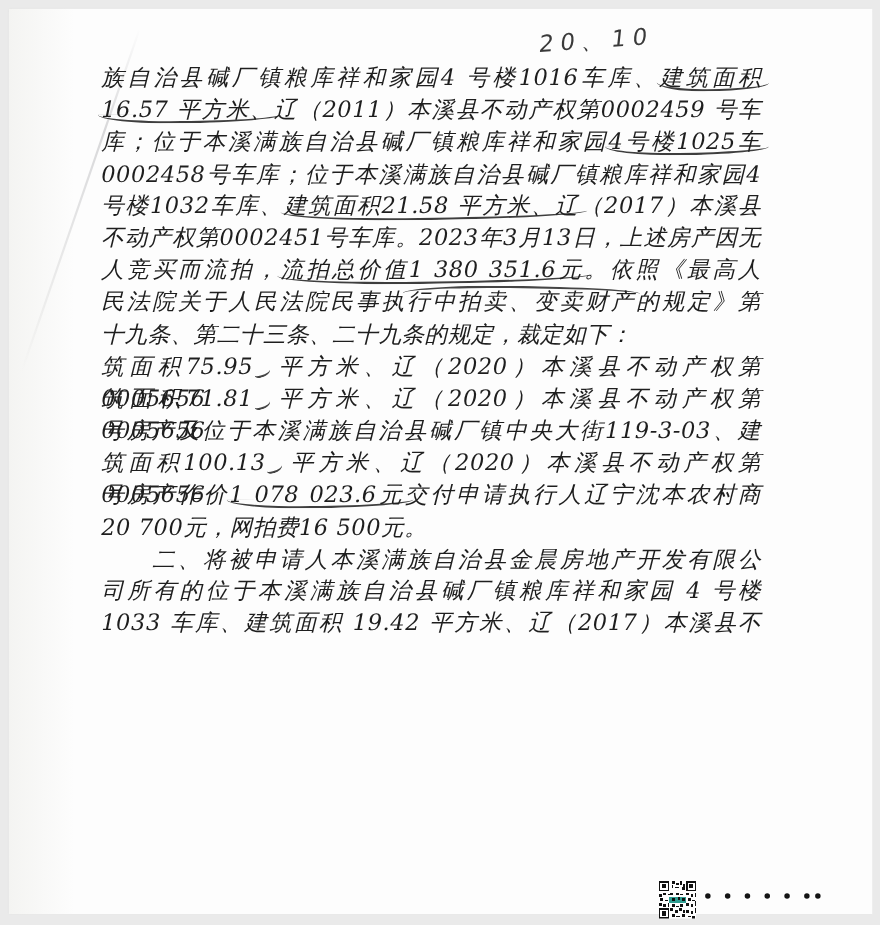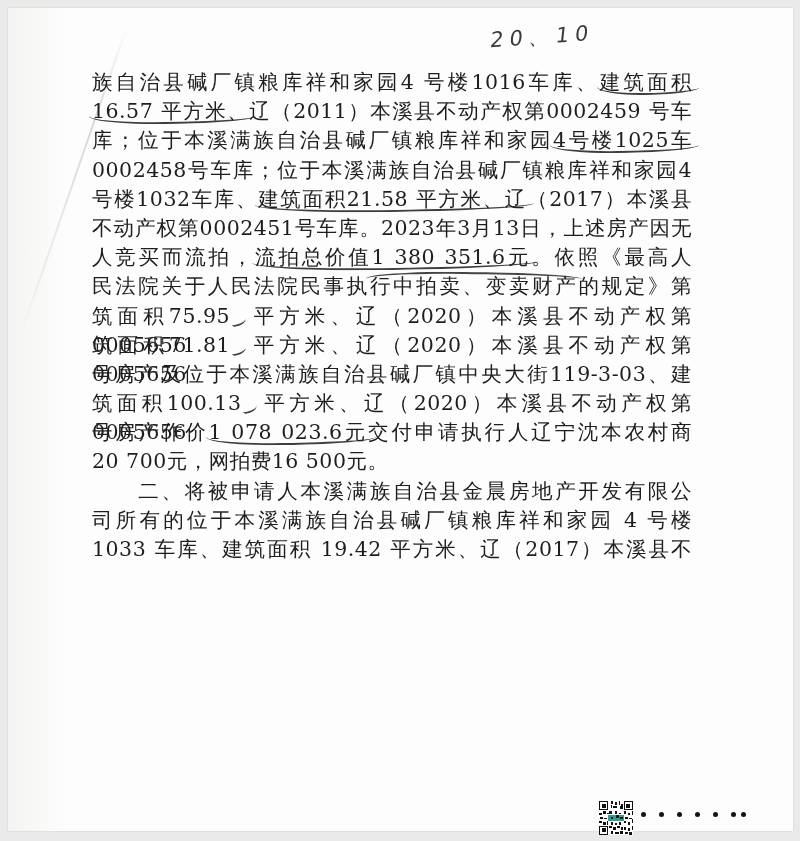--- a/index.html
+++ b/index.html
@@ -20,22 +20,23 @@
     background:linear-gradient(to bottom, rgba(190,190,190,.0), rgba(185,185,188,.55) 30%, rgba(200,200,200,.25) 80%, rgba(200,200,200,0));
     transform:rotate(19deg); transform-origin:top center;
   }
   .handwrite {
     position:absolute; left:482px; top:14px; width:120px;
     font-family:"DejaVu Sans","Liberation Sans",sans-serif;
     font-size:21px; color:#3a3a3a; letter-spacing:6px;
     transform:rotate(-4deg) skewX(-10deg);
   }
   .doc-body {
-    position:absolute; left:84px; top:60px; width:600px;
+    position:absolute; left:84px; top:48px; width:600px;
     color:#1e1e1e;
+    font-style:italic;
   }
   .line {
     font-size:20.5px; height:29.2px; line-height:29.2px;
     text-align:justify; text-align-last:justify;
     letter-spacing:.5px; white-space:normal;
   }
   .line.nojust { text-align:left; text-align-last:left; }
   .u { position:relative; }
   .u::after {
     content:""; position:absolute; left:-3px; right:-7px; bottom:-1px; height:7px;
@@ -73,20 +74,21 @@
 
   <div class="doc-body">
       <div class="line"><span>族自治县碱厂镇粮库祥和家园4 号楼1016车库、</span><span class="u">建筑面积</span></div>
       <div class="line"><span class="u">16.57 平方米、</span><span>辽（2011）本溪县不动产权第0002459 号车</span></div>
       <div class="line"><span>库；位于本溪满族自治县碱厂镇粮库祥和家园</span><span class="u">4号楼1025车</span></div>
       <div class="line"><span>0002458号车库；位于本溪满族自治县碱厂镇粮库祥和家园4</span></div>
       <div class="line"><span>号楼1032车库、</span><span class="u">建筑面积21.58 平方米、辽</span><span>（2017）本溪县</span></div>
       <div class="line"><span>不动产权第0002451号车库。2023年3月13日，上述房产因无</span></div>
       <div class="line"><span>人竞买而流拍，</span><span class="u">流拍总价值1 380 351.6元</span><span>。依照《最高人</span></div>
       <div class="line"><span>民法院关于人民法院民事执</span><span class="o">行中拍卖、变卖财产</span><span>的规定》第</span></div>
+      <div class="line nojust"><span>十九条、第二十三条、二十九条的规定，裁定如下：</span></div>
       <div class="line"><span>筑面积75.95</span><span class="mark"></span><span>平方米、辽（2020）本溪县不动产权第0005656</span></div>
       <div class="line"><span>筑面积71.81</span><span class="mark"></span><span>平方米、辽（2020）本溪县不动产权第0005656</span></div>
       <div class="line"><span>号房产及位于本溪满族自治县碱厂镇中央大街119-3-03、建</span></div>
       <div class="line"><span>筑面积100.13</span><span class="mark"></span><span>平方米、辽（2020）本溪县不动产权第0005656</span></div>
       <div class="line"><span>号房产作价</span><span class="u">1 078 023.6元</span><span>交付申请执行人辽宁沈本农村商</span></div>
       <div class="line nojust"><span>20 700元，网拍费16 500元。</span></div>
       <div class="line"><span>　　二、将被申请人本溪满族自治县金晨房地产开发有限公</span></div>
       <div class="line"><span>司所有的位于本溪满族自治县碱厂镇粮库祥和家园 4 号楼</span></div>
       <div class="line"><span>1033 车库、建筑面积 19.42 平方米、辽（2017）本溪县不</span></div>
     </div>

